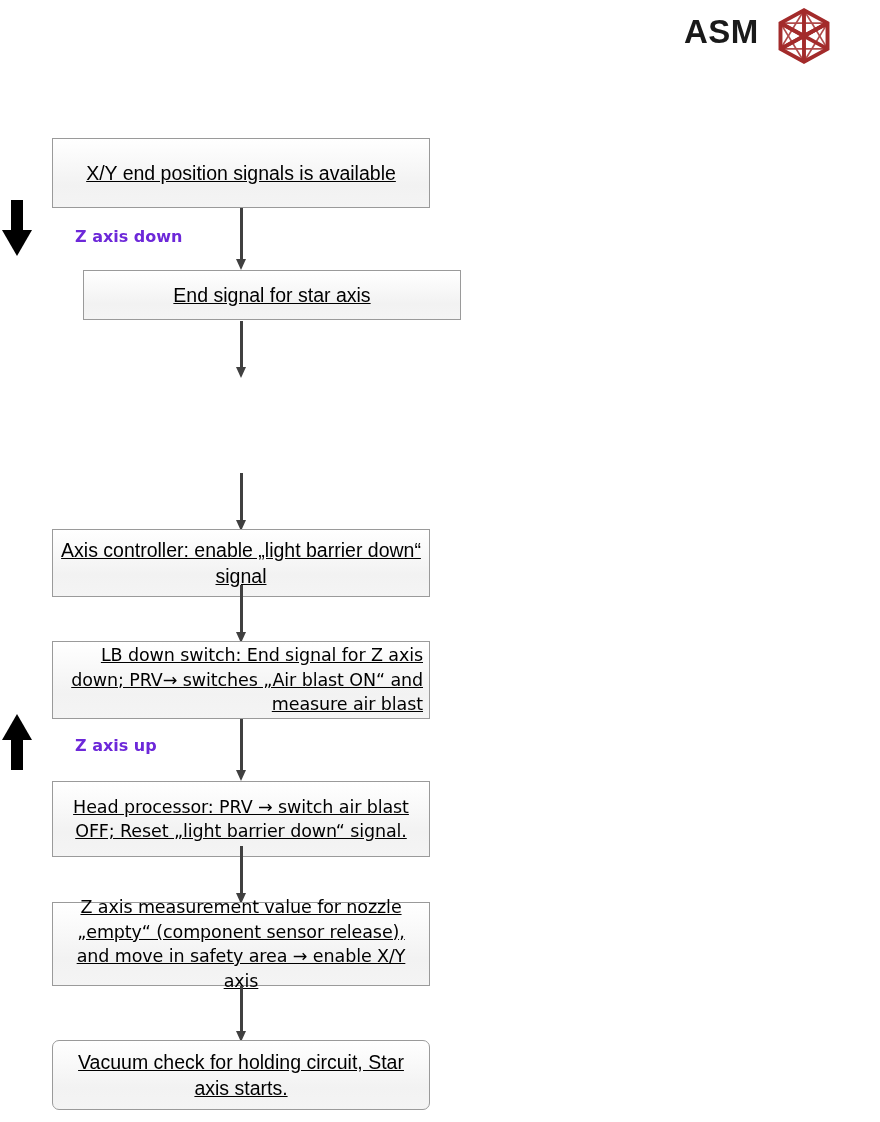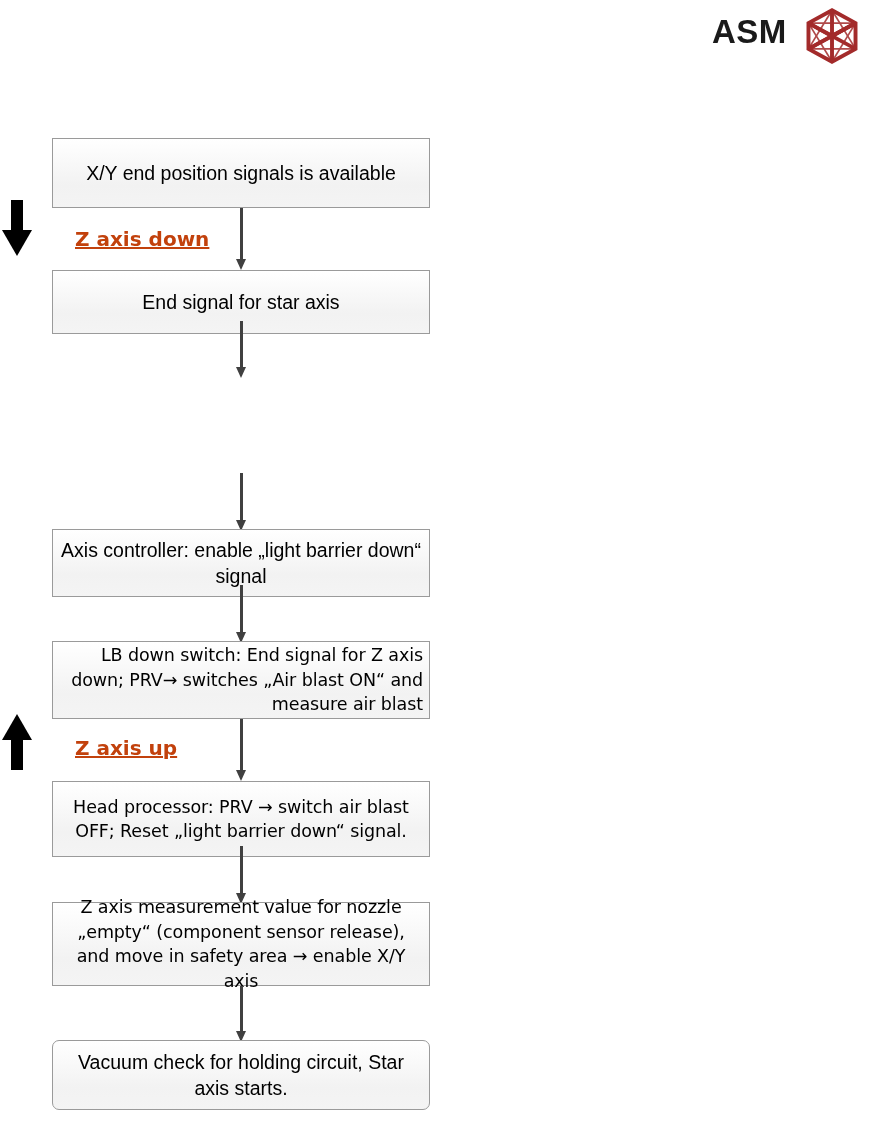--- a/index.html
+++ b/index.html
@@ -12,21 +12,21 @@
     height: 1122px;
     position: relative;
     font-family: "Liberation Sans", sans-serif;
     overflow: hidden;
   }
 
   
   #brand {
     position: absolute;
     top: 8px;
-    left: 712px;
+    left: 684px;
     width: 150px;
     height: 58px;
   }
   #brand-text {
     position: absolute;
     left: 0px;
     top: 4px;
     font-family: "Liberation Sans", sans-serif;
     font-size: 33px;
     font-weight: 700;
@@ -60,20 +60,21 @@
     display: flex;
     align-items: center;
     justify-content: center;
     text-align: center;
     color: #000000;
   }
   .node .node-text {
     display: block;
     padding: 0 6px;
     white-space: pre-line;
+    text-decoration: underline;
   }
   
   .font-a .node-text {
     font-family: "Liberation Sans", sans-serif;
     font-size: 19.5px;
     line-height: 26px;
   }
   
   .font-b .node-text {
     font-family: "DejaVu Sans", sans-serif;
@@ -137,25 +138,24 @@
     border-left: 15px solid transparent;
     border-right: 15px solid transparent;
     border-bottom: 26px solid #000000;
   }
 
   
   .phase-label {
     position: absolute;
     left: 75px;
     font-family: "DejaVu Sans", sans-serif;
-    font-size: 20px;
+    font-size: 16px;
     font-weight: 700;
-    color: #c2410c;
+    color: #6d28d9;
     white-space: nowrap;
-    text-decoration: underline;
   }
 </style>
 </head>
 <body>
 
 <div id="brand">
   <div id="brand-text">ASM</div>
   <div id="brand-mark">
     <svg viewBox="0 0 100 100" width="56" height="56" aria-hidden="true">
       <g stroke="#A32B2B" stroke-width="7" fill="none" stroke-linecap="butt">
@@ -198,21 +198,21 @@
 
   <div class="node font-a" style="top:138px; height:70px;">
     <span class="node-text">X/Y end position signals is available</span>
   </div>
 
   <div class="connector" style="top:208px; height:62px;">
     <div class="shaft" style="height:51px;"></div>
     <div class="head" style="top:51px;"></div>
   </div>
 
-  <div class="node font-a" style="top:270px; height:64px;">
+  <div class="node font-a" style="top:270px; height:50px;margin-left:31px;">
     <span class="node-text">End signal for star axis</span>
   </div>
 
   <div class="connector" style="top:321px; height:57px;">
     <div class="shaft" style="height:46px;"></div>
     <div class="head" style="top:46px;"></div>
   </div>
 
 
   <div class="connector" style="top:473px; height:58px;">

